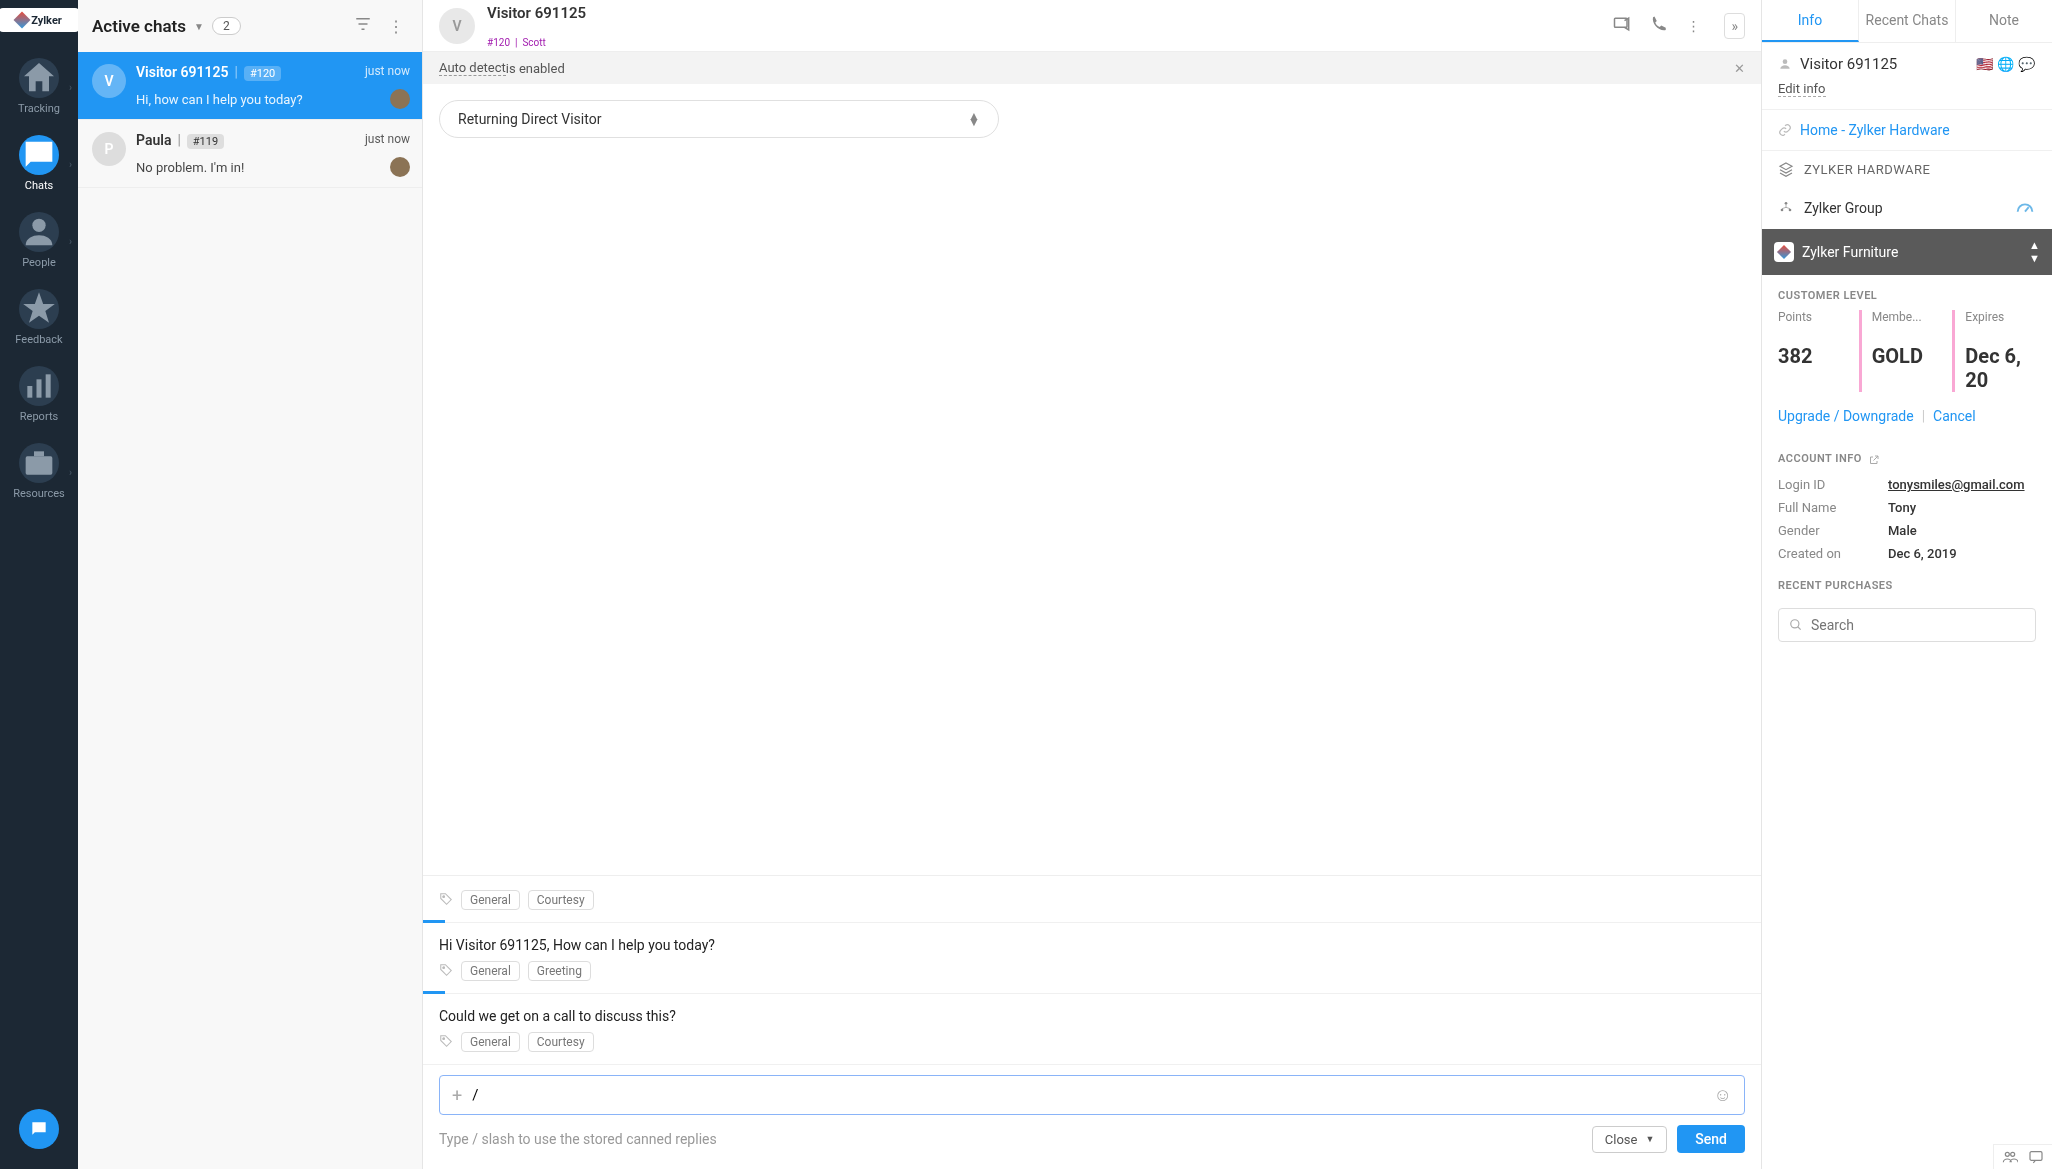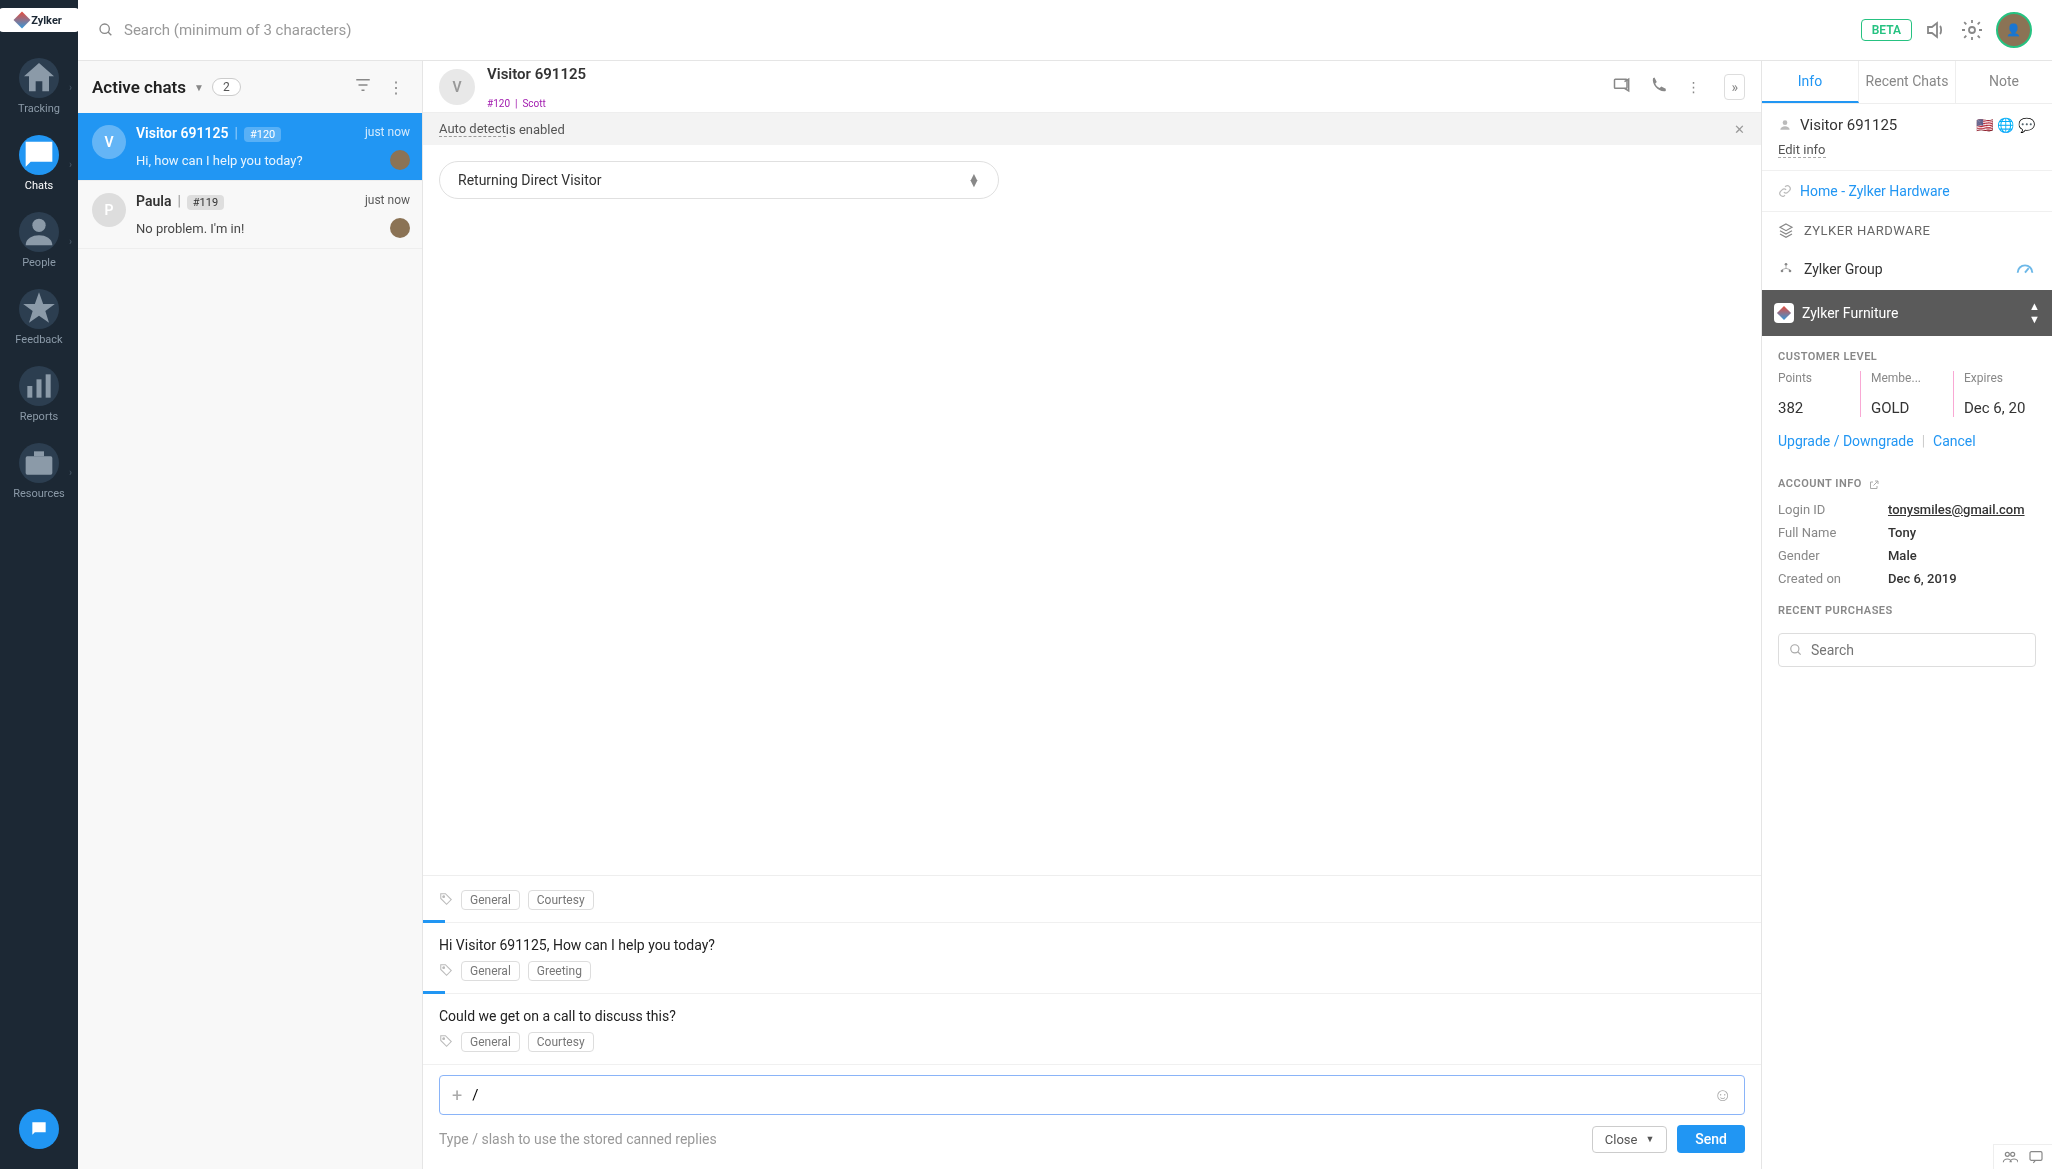--- a/index.html
+++ b/index.html
@@ -87,25 +87,25 @@
 .sp-link-icon{color:#bbb}
 .sp-block{padding:10px 16px;display:flex;align-items:center;gap:10px}
 .sp-block-name{font-size:13px;color:#666;letter-spacing:0.5px}
 .sp-speedo{margin-left:auto;color:#6cb8e8}
 .sp-collapse{background:#5a5a5a;color:#fff;padding:10px 12px;display:flex;align-items:center;gap:8px;font-size:14px}
 .sp-collapse-icon{width:20px;height:20px;background:#fff;border-radius:4px;display:flex;align-items:center;justify-content:center}
 .sp-collapse-icon .diamond{width:10px;height:10px;background:linear-gradient(135deg,#e74c3c,#3498db);transform:rotate(45deg)}
 .sp-collapse-arrow{margin-left:auto;font-size:11px}
 .sp-header{font-size:11px;font-weight:600;color:#888;letter-spacing:0.5px;padding:14px 16px 8px}
 .sp-stats{display:flex;padding:0 16px 10px}
-.sp-stat{flex:1;border-right:1px solid #f9a8d4;padding-right:10px}
+.sp-stat{flex:1;border-right:3px solid #f9a8d4;padding-right:10px}
 .sp-stat:last-child{border:none;padding-right:0;padding-left:10px}
 .sp-stat:nth-child(2){padding:0 10px}
 .sp-stat-label{font-size:12px;color:#888}
-.sp-stat-value{font-size:15px;font-weight:400;color:#333;margin-top:14px}
+.sp-stat-value{font-size:20px;font-weight:700;color:#333;margin-top:20px}
 .sp-actions{padding:6px 16px 14px;display:flex;gap:8px;align-items:center;font-size:14px}
 .sp-action-link{color:#2196F3;cursor:pointer}
 .sp-action-sep{color:#ccc}
 .sp-row{display:flex;padding:4px 16px;font-size:13px}
 .sp-row-label{color:#888;width:110px;flex-shrink:0}
 .sp-row-value{color:#333;font-weight:500;word-break:break-word}
 .sp-row-value.ud{text-decoration:underline}
 .sp-account-head{display:flex;align-items:center;gap:6px;padding:14px 16px 8px}
 .sp-account-head .hdr{font-size:11px;font-weight:600;color:#888;letter-spacing:0.5px}
 .sp-search{margin:8px 16px;border:1px solid #ddd;border-radius:4px;padding:8px 10px;display:flex;align-items:center;gap:8px;color:#aaa}
@@ -179,43 +179,20 @@
     <span class="nav-chevron">›</span>
   </div>
   <div class="chat-fab">
       <svg viewBox="0 0 24 24" fill="#fff" style="width:20px">
         <path d="M4 4h16v12H7l-3 3z"></path>
       </svg>
     </div>
 </div>
 
 <div class="main">
-  <div class="topbar">
-    <div class="search-wrap">
-      <span style="width:16px;height:16px"><svg viewBox="0 0 24 24" fill="none" stroke="#888" stroke-width="2">
-            <circle cx="10" cy="10" r="7"></circle>
-            <line x1="20" y1="20" x2="15" y2="15"></line>
-          </svg></span>
-      <input class="search-input" placeholder="Search (minimum of 3 characters)" style="">
-    </div>
-    <div class="beta">BETA</div>
-    <div class="top-icon">
-        <svg viewBox="0 0 24 24" fill="none" stroke="#888" stroke-width="1.8">
-          <path d="M4 9v6h4l5 4V5L8 9z"></path>
-          <path d="M16 8c1.5 1.5 1.5 6.5 0 8"></path>
-        </svg>
-      </div>
-    <div class="top-icon">
-        <svg viewBox="0 0 24 24" fill="none" stroke="#888" stroke-width="1.8">
-          <circle cx="12" cy="12" r="3"></circle>
-          <path d="M12 2v3M12 19v3M4.2 4.2l2.1 2.1M17.7 17.7l2.1 2.1M2 12h3M19 12h3M4.2 19.8l2.1-2.1M17.7 6.3l2.1-2.1"></path>
-        </svg>
-      </div>
-    <div class="avatar">👤</div>
-  </div>
 
   <div class="content">
     <div class="chatlist">
       <div class="chatlist-head">
         <span class="chatlist-title">Active chats</span>
         <span class="chev">▼</span>
         <span class="count">2</span>
         <div class="chatlist-head-spacer"></div>
         <span class="head-icon"><svg viewBox="0 0 24 24" width="18" fill="none" stroke="#888" stroke-width="1.8">
               <path d="M3 5h18M6 12h12M10 19h4"></path>

